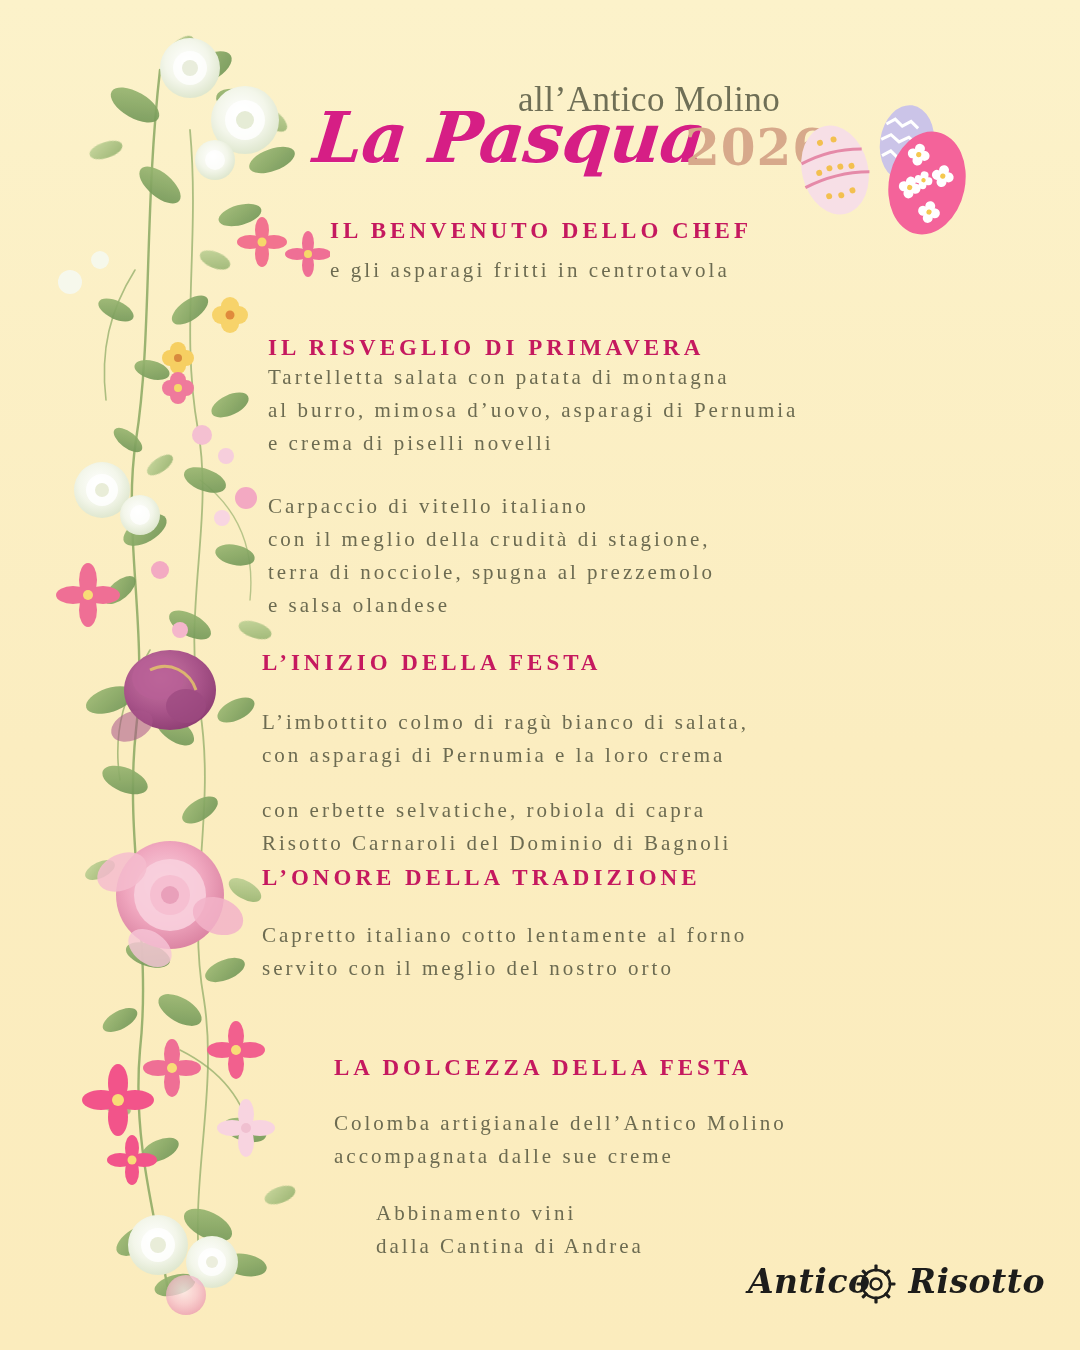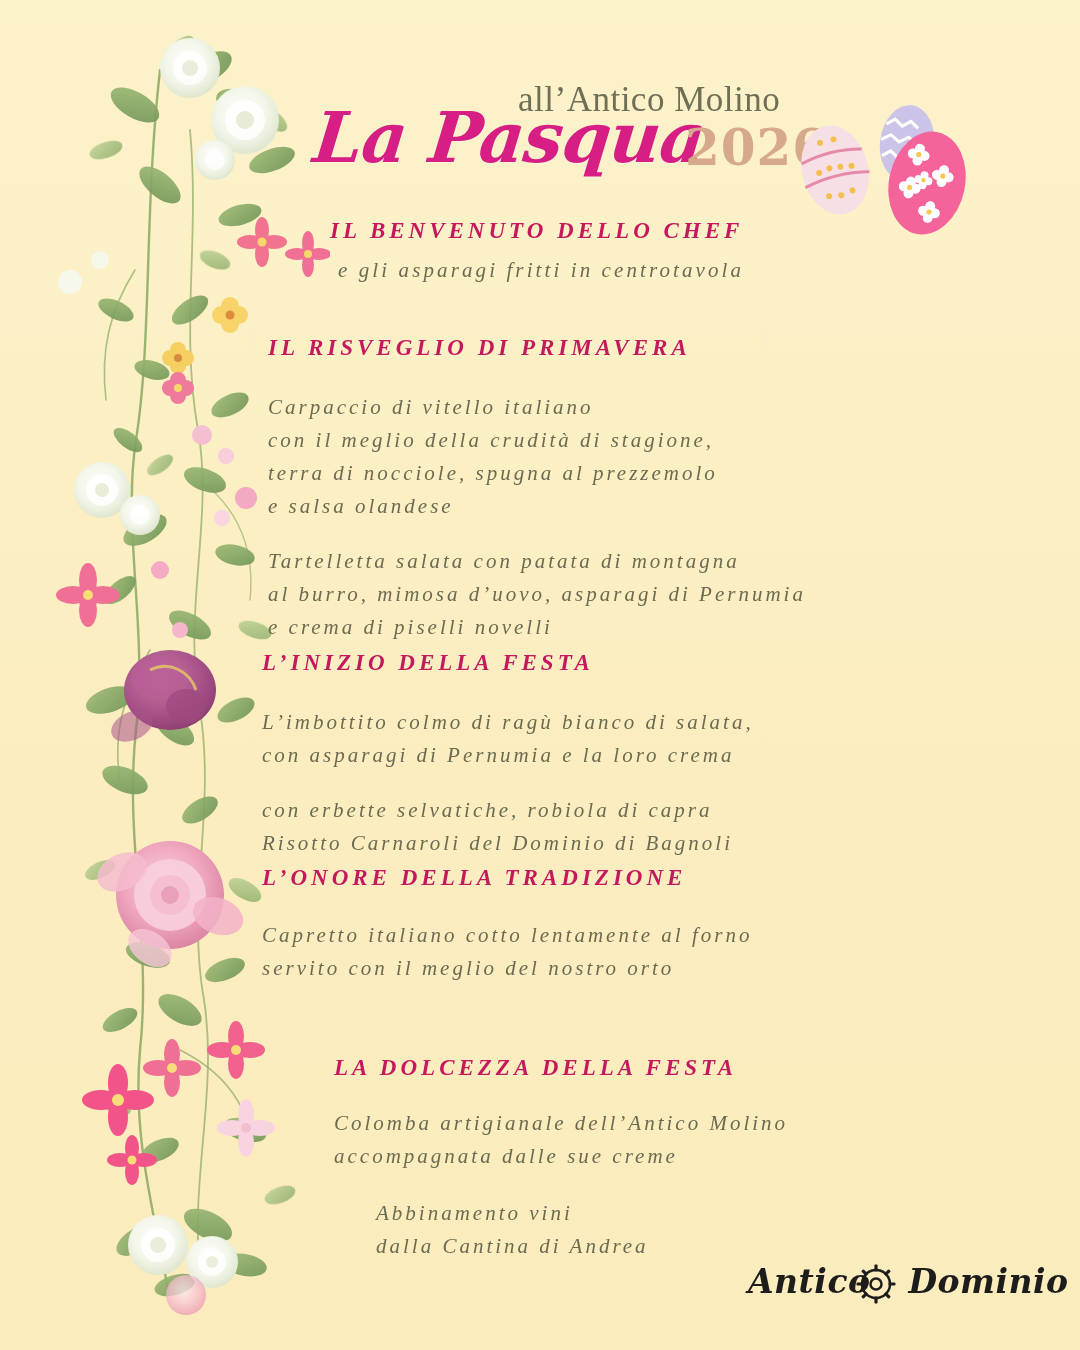--- a/index.html
+++ b/index.html
@@ -67,21 +67,21 @@
     letter-spacing: 1px;
     white-space: nowrap;
   }
 
   
   .eggs { position: absolute; left: 795px; top: 95px; width: 200px; height: 145px; }
 
   
   .menu { position: absolute; left: 0; top: 0; width: 1080px; height: 1350px; }
 
-  .section { position: absolute; font-style: italic; }
+  .section { position: absolute; }
 
   .sec-title {
     font-family: "Liberation Serif", serif;
     font-weight: 700;
     font-size: 23px;
     letter-spacing: 4.0px;
     color: #c5195f;
     white-space: nowrap;
   }
   .sec-sub {
@@ -469,36 +469,36 @@
           <circle cx="8" cy="28" r="2.6"></circle>
           <circle cx="-4" cy="-2" r="2.2"></circle>
       </g>
     </g>
   </svg>
 
   <div class="menu">
 
     <div class="section" style="left:330px; top:218px;">
       <div class="sec-title">IL BENVENUTO DELLO CHEF</div>
-      <div class="sec-sub" style="margin-left:8px;">e gli asparagi fritti in centrotavola</div>
+      <div class="sec-sub" style="">e gli asparagi fritti in centrotavola</div>
     </div>
 
     <div class="section" style="left:268px; top:335px;">
       <div class="sec-title">IL RISVEGLIO DI PRIMAVERA</div>
+      <div class="dish">
+        <div>Tartelletta salata con patata di montagna</div>
+        <div>al burro, mimosa d’uovo, asparagi di Pernumia</div>
+        <div>e crema di piselli novelli</div>
+      </div>
       <div class="dish" style="margin-top:30px;">
         <div>Carpaccio di vitello italiano</div>
         <div>con il meglio della crudità di stagione,</div>
         <div>terra di nocciole, spugna al prezzemolo</div>
         <div>e salsa olandese</div>
       </div>
-      <div class="dish">
-        <div>Tartelletta salata con patata di montagna</div>
-        <div>al burro, mimosa d’uovo, asparagi di Pernumia</div>
-        <div>e crema di piselli novelli</div>
-      </div>
     </div>
 
     <div class="section" style="left:262px; top:650px;">
       <div class="sec-title">L’INIZIO DELLA FESTA</div>
       <div class="dish" style="margin-top:30px;">
         <div>L’imbottito colmo di ragù bianco di salata,</div>
         <div>con asparagi di Pernumia e la loro crema</div>
       </div>
       <div class="dish">
         <div>con erbette selvatiche, robiola di capra</div>
@@ -525,21 +525,21 @@
     <div class="section" style="left:336px; top:1197px;margin-left:40px;">
       <div class="dish">
         <div>Abbinamento vini</div>
         <div>dalla Cantina di Andrea</div>
       </div>
     </div>
   </div>
 
   <div class="logo">
     <div class="logo-text">
-      <span>Antico</span><span class="w2">Dominio</span>
+      <span>Antico</span><span class="w2">Risotto</span>
     </div>
     <svg class="logo-gear" width="40" height="40" viewBox="0 0 40 40" xmlns="http://www.w3.org/2000/svg">
       <g fill="#1d1d1b">
         <circle cx="20" cy="20" r="14" fill="none" stroke="#1d1d1b" stroke-width="2.5"></circle>
         <circle cx="20" cy="20" r="5.5" fill="none" stroke="#1d1d1b" stroke-width="2.5"></circle>
         <g>
           <rect x="18.4" y="0.5" width="3.2" height="7" rx="1"></rect>
           <rect x="18.4" y="32.5" width="3.2" height="7" rx="1"></rect>
           <rect x="0.5" y="18.4" width="7" height="3.2" rx="1"></rect>
           <rect x="32.5" y="18.4" width="7" height="3.2" rx="1"></rect>

